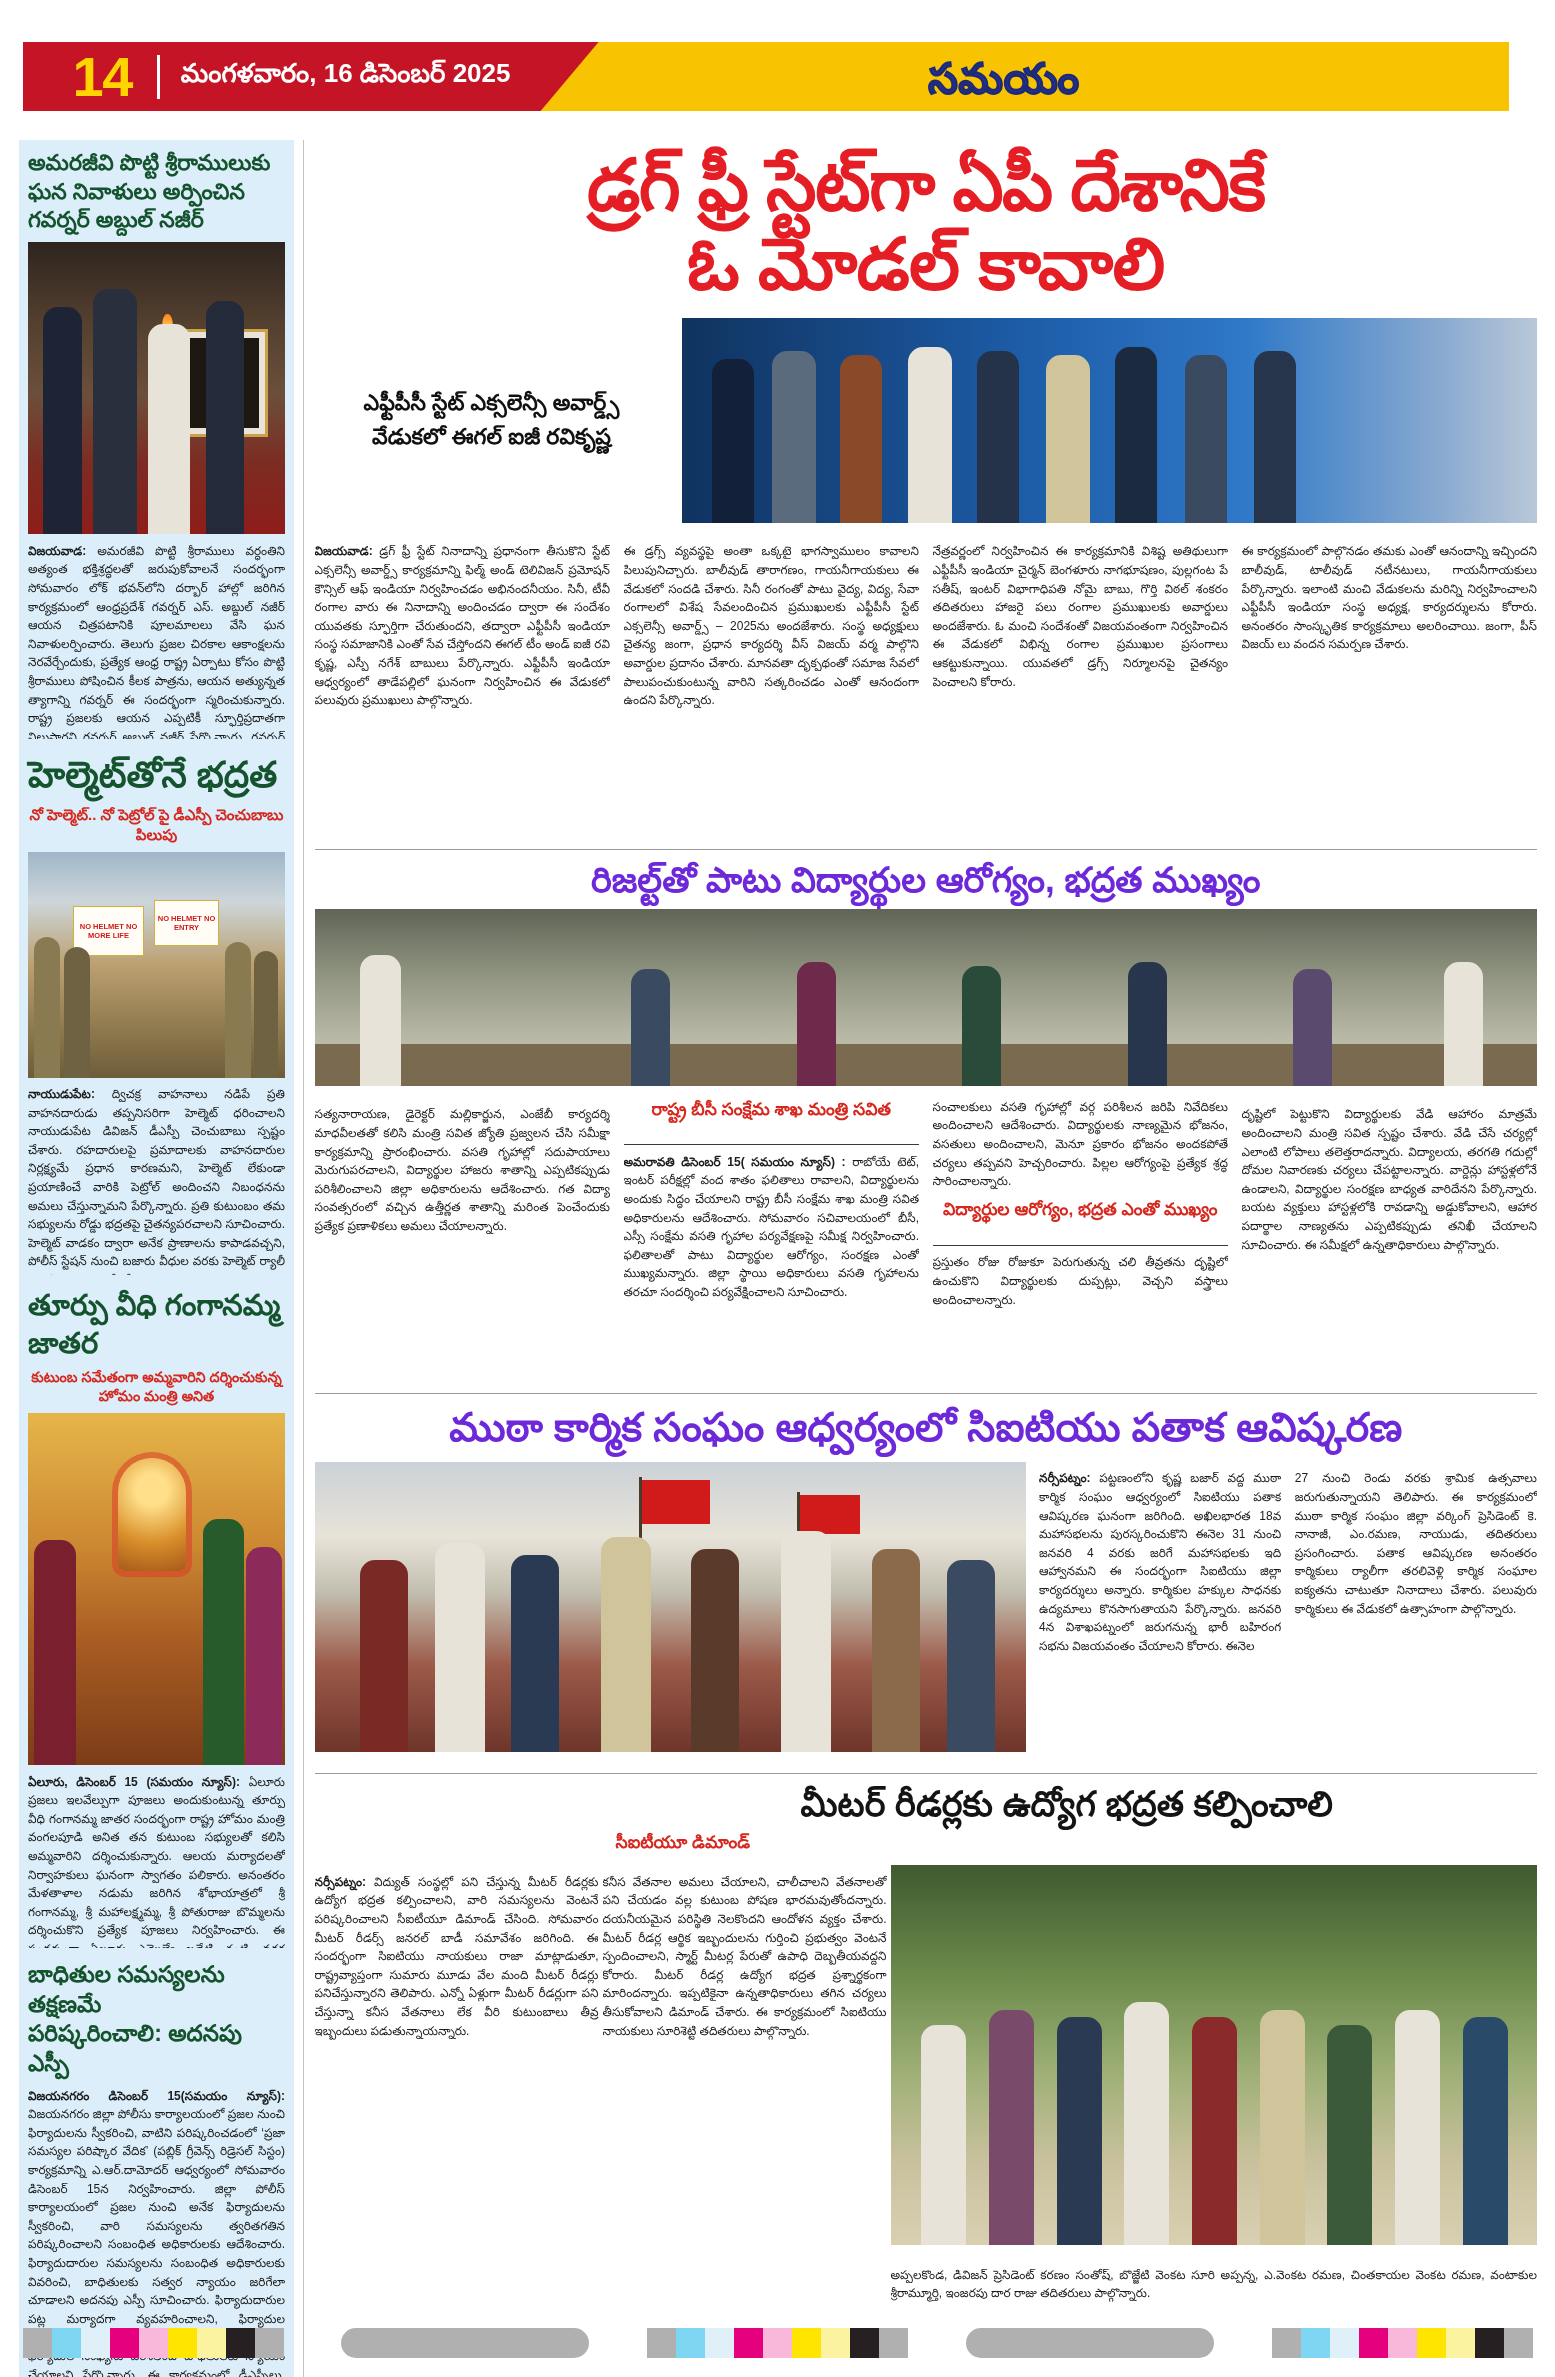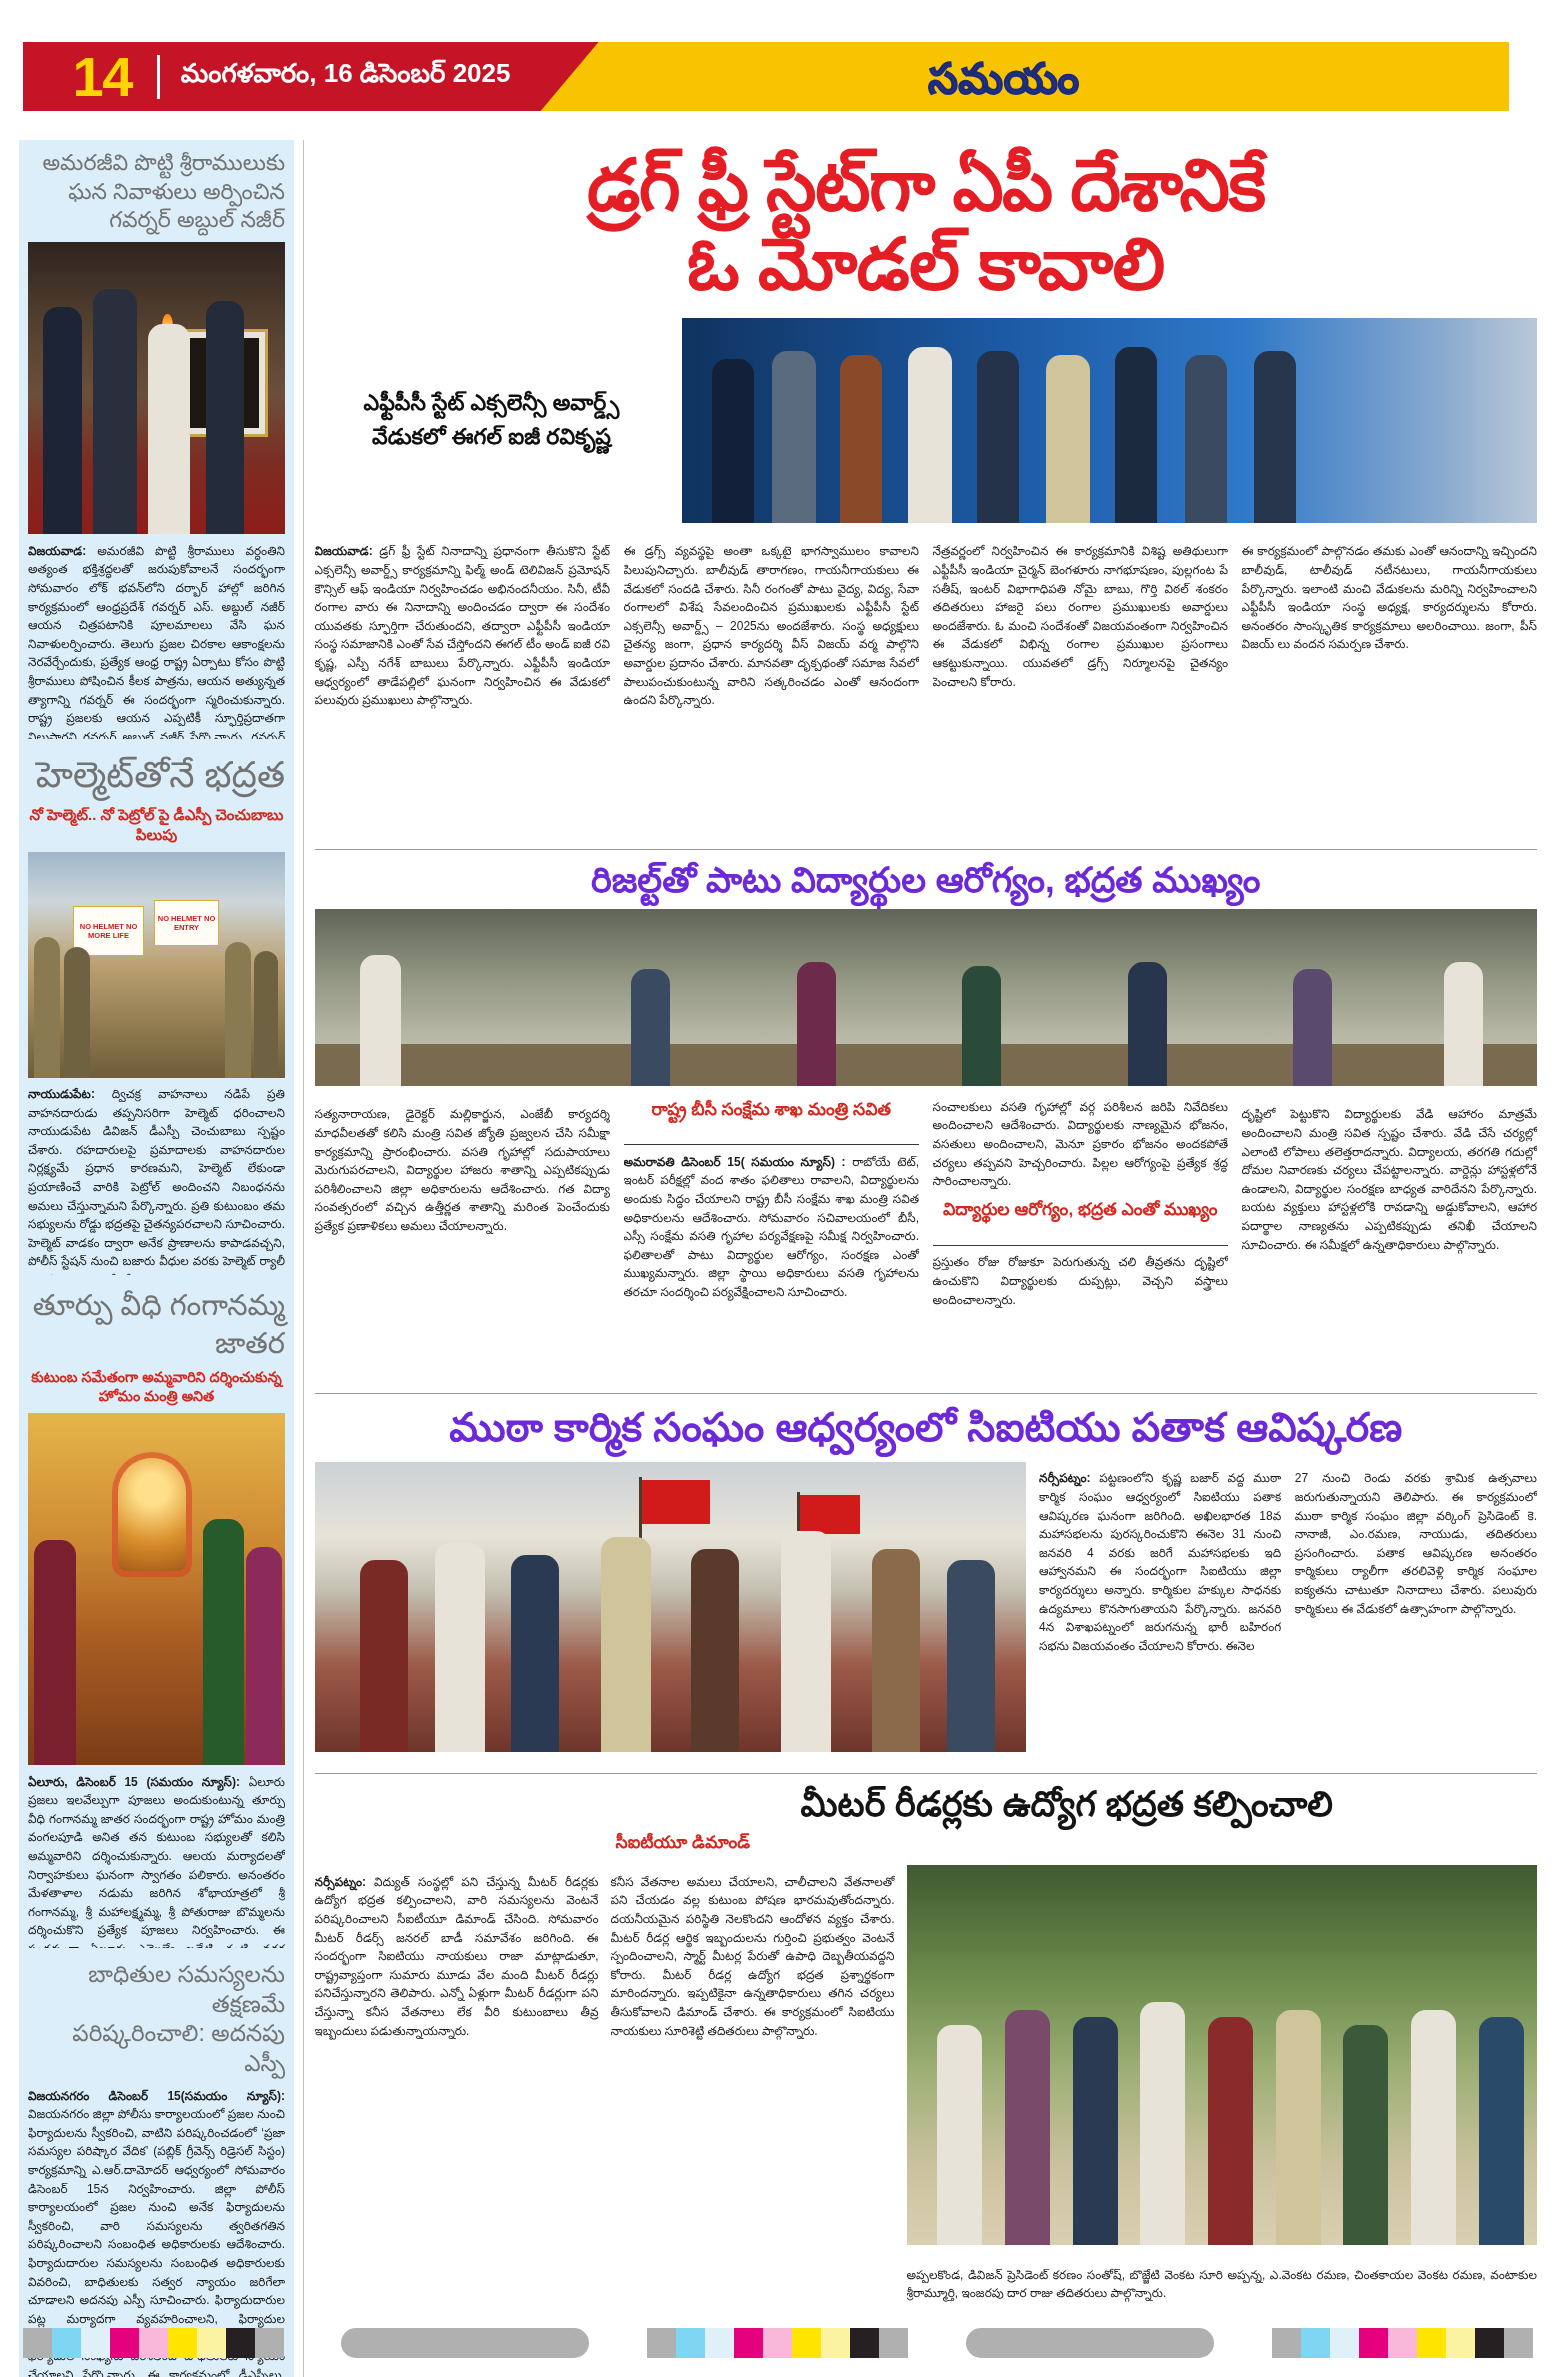--- a/index.html
+++ b/index.html
@@ -16,21 +16,21 @@
   .masthead{position:absolute;left:831px;top:0;width:301px;height:84px;display:flex;align-items:center;justify-content:center;
     color:#2f3ba0;font-size:42px;font-weight:800;-webkit-text-stroke:1.5px #1d2a77;letter-spacing:0.8px;z-index:1;}
   .band-red-right{position:absolute;right:0;top:0;bottom:0;width:284px;background:#c41425;display:flex;align-items:center;justify-content:center;z-index:2;}
   .band-url{color:#fff;font-size:20.3px;font-weight:400;}
 
   
   .content{position:absolute;left:19px;top:140px;width:1518px;display:flex;gap:9px;}
   .leftcol{width:257px;background:#dbeef9;padding:9px 9px 12px 9px;}
   .maincol{flex:1;border-left:0.8px solid #c2c2c2;padding-left:10.5px;}
 
-  .lhead{font-weight:400;text-align:right;color:#737373;line-height:1.3;}
+  .lhead{font-weight:700;text-align:left;color:#14532d;line-height:1.3;}
   .lhead.h1{font-size:22px;}
   .lhead.h2{font-size:36px;margin-top:13.5px;}
   .lhead.h3{font-size:29px;margin-top:12px;}
   .lhead.h4{font-size:23px;margin-top:12px;}
   .rsubc{color:#d6281e;font-weight:700;text-align:center;font-size:15px;margin-top:6px;line-height:1.3;}
   .body{font-size:12px;line-height:1.55;text-align:justify;overflow:hidden;margin-top:7.5px;}
   .dl{font-weight:800;}
   .lbody1{height:197px;} .lbody2{height:190px;} .lbody3{height:175px;} .lbody4{height:293px;}
 
   
@@ -65,21 +65,21 @@
   .rule{border:none;border-top:0.8px solid #9a9a9a;margin:13.5px 0 9px 0;}
   .m2-head,.m3-head{font-size:35px;font-weight:800;text-align:center;color:#6d28d9;line-height:1.2;}
   .m3-head{font-size:40px;}
   .rsub{color:#d6281e;font-weight:800;font-size:17.3px;text-align:center;border-bottom:1.5px solid #3a3a3a;padding-bottom:24px;margin-bottom:7.5px;line-height:1.3;}
   .rsub.inner{margin-top:7.5px;}
   .m3row{display:flex;gap:13.5px;margin-top:10.5px;}
   .m3row .photo{width:711px;margin-top:0;flex:none;}
   .m3row .col{flex:1;overflow:hidden;height:290px;}
   .m4-head{font-size:35px;font-weight:800;text-align:center;color:#141414;margin-left:282px;line-height:1.2;}
   .m4-sub{color:#d6281e;font-weight:800;font-size:17.3px;margin-left:301px;margin-top:7.5px;}
-  .m4row{display:flex;gap:12px;margin-top:9px;}
+  .m4row{display:flex;gap:4px;margin-top:9px;}
   .m4c{width:284px;overflow:hidden;height:421px;}
   .m4right{flex:1;}
   .m4right .photo{margin-top:0;}
 
   
   .colorbars{position:absolute;left:22.6px;top:2328px;width:1510px;height:30px;display:flex;align-items:center;justify-content:space-between;}
   .chip{width:29px;height:30px;display:inline-block;}
   .chipgroup{display:flex;}
   .longbar{width:248px;height:30px;border-radius:16.6px;}
 </style>

